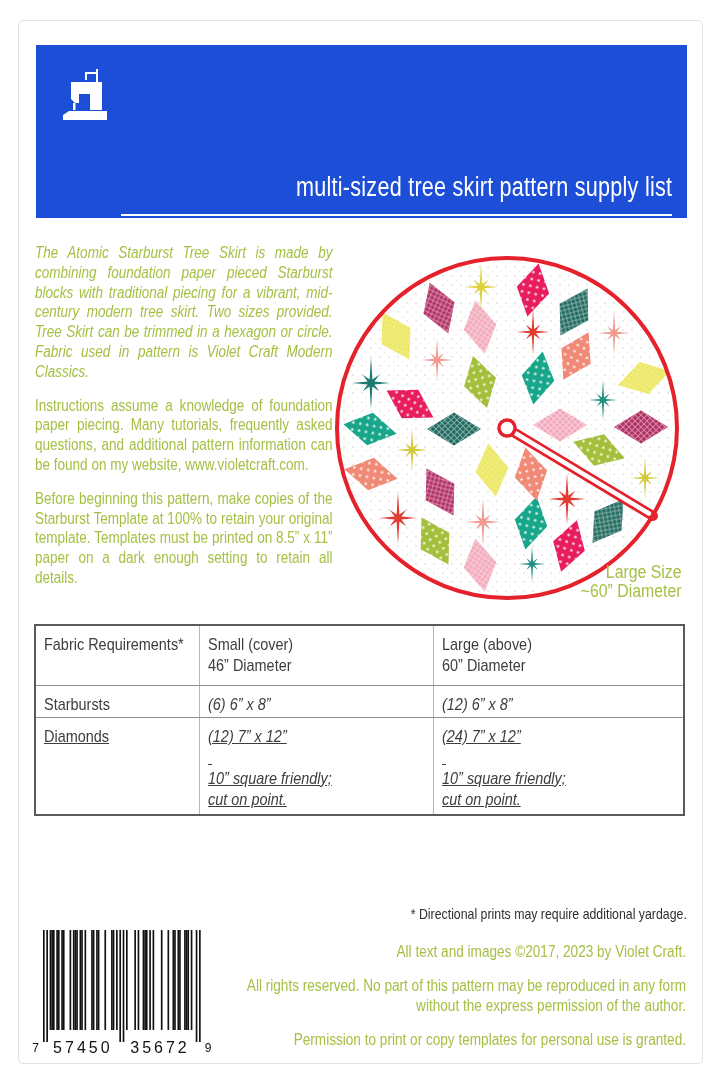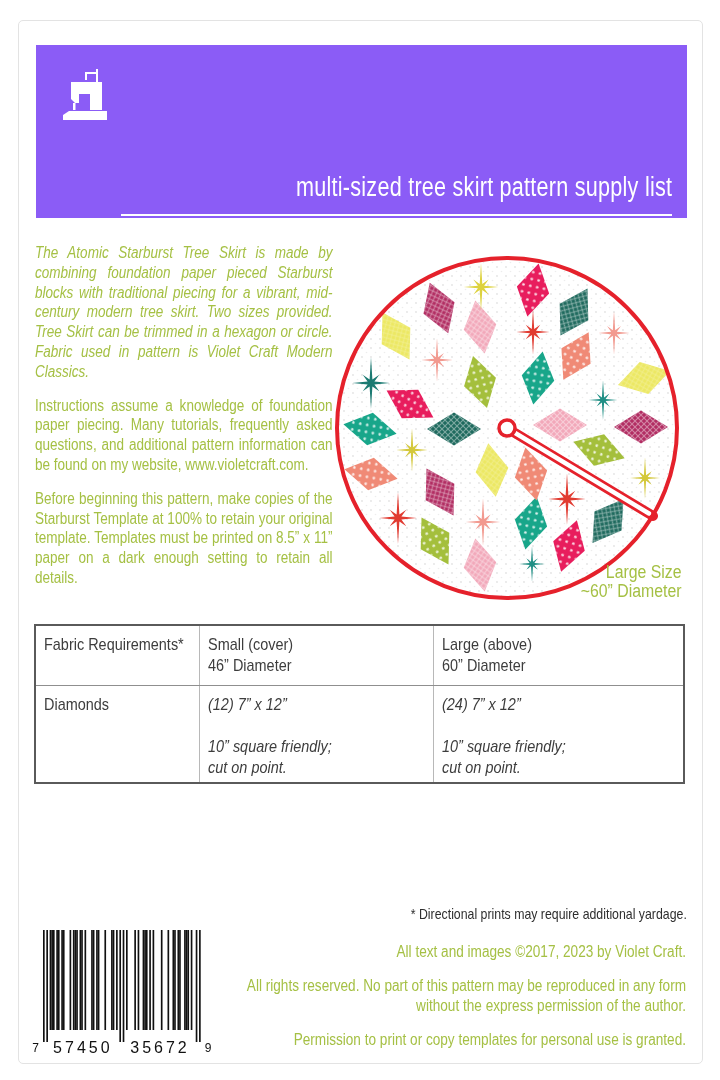--- a/index.html
+++ b/index.html
@@ -30,37 +30,37 @@
        border:2px solid #5a5a5a;table-layout:fixed;}
   .supply-table th,.supply-table td{border-top:1px solid #8f8f8f;border-bottom:1px solid #8f8f8f;
        border-left:1px solid #b8b8b8;border-right:1px solid #b8b8b8;
        padding:8px 8px 1px 8px;vertical-align:top;text-align:left;font-weight:normal;
        font-size:17px;line-height:21px;}
   .supply-table .cx{transform:scaleX(.85);transform-origin:left top;width:117.5%;}
   .supply-table td.value{font-style:italic;}
   .supply-table .cl{min-height:21px;}
   tr.h-header th{height:50px;}
   tr.h-starbursts td{height:22px;}
-  tr.h-diamonds td{height:87px;}
+  tr.h-diamonds td{height:87px;text-decoration:underline;}
   tr.h-background td{height:21px;}
   tr.h-binding td{height:21px;}
   
   .footnote{position:absolute;right:33px;top:906px;font-size:14.5px;color:#2e2e2e;
        white-space:nowrap;transform:scaleX(.85);transform-origin:right top;}
   .copyright{position:absolute;right:34px;top:942px;width:770px;text-align:right;
        font-size:16px;line-height:20.5px;transform:scaleX(.85);transform-origin:right top;}
   .copyright p{margin:0 0 13px 0;}
   .barcode{position:absolute;left:30px;top:926px;}
 </style>
 </head>
 <body>
 
 <div class="card-edge"></div>
 
-<div class="banner" id="banner" style="background: #8b5cf6;">
+<div class="banner" id="banner" style="background: #1d4ed8;">
   <span class="machine">
     <svg width="50" height="56" viewBox="0 0 50 56">
       <g fill="#ffffff">
         <path d="M3,55 L47,55 L47,46 L9,46 L3,50 Z"></path>
         <rect x="11" y="17" width="31" height="12"></rect>
         <rect x="30" y="17" width="12" height="28"></rect>
         <path d="M11,29 L19,29 L19,38 L15,38 L11,34 Z"></path>
         <rect x="13" y="38" width="2.5" height="7"></rect>
         <rect x="36" y="4" width="2" height="13"></rect>
         <rect x="25" y="7" width="13" height="2"></rect>
@@ -243,20 +243,37 @@
         </th>
         <th>
           <div class="cx">
             <div class="cl">Large (above)</div>
             <div class="cl">60” Diameter</div>
           </div>
         </th>
       </tr>
     </thead>
   <tbody id="tbl-body">
+      <tr class="h-starbursts">
+        <td>
+          <div class="cx">
+            <div class="cl">Starbursts</div>
+          </div>
+        </td>
+        <td class="value">
+          <div class="cx">
+            <div class="cl">(6) 6” x 8”</div>
+          </div>
+        </td>
+        <td class="value">
+          <div class="cx">
+            <div class="cl">(12) 6” x 8”</div>
+          </div>
+        </td>
+      </tr>
       <tr class="h-diamonds">
         <td>
           <div class="cx">
             <div class="cl">Diamonds</div>
           </div>
         </td>
         <td class="value">
           <div class="cx">
             <div class="cl">(12) 7” x 12”</div>
             <div class="cl">&nbsp;</div>

